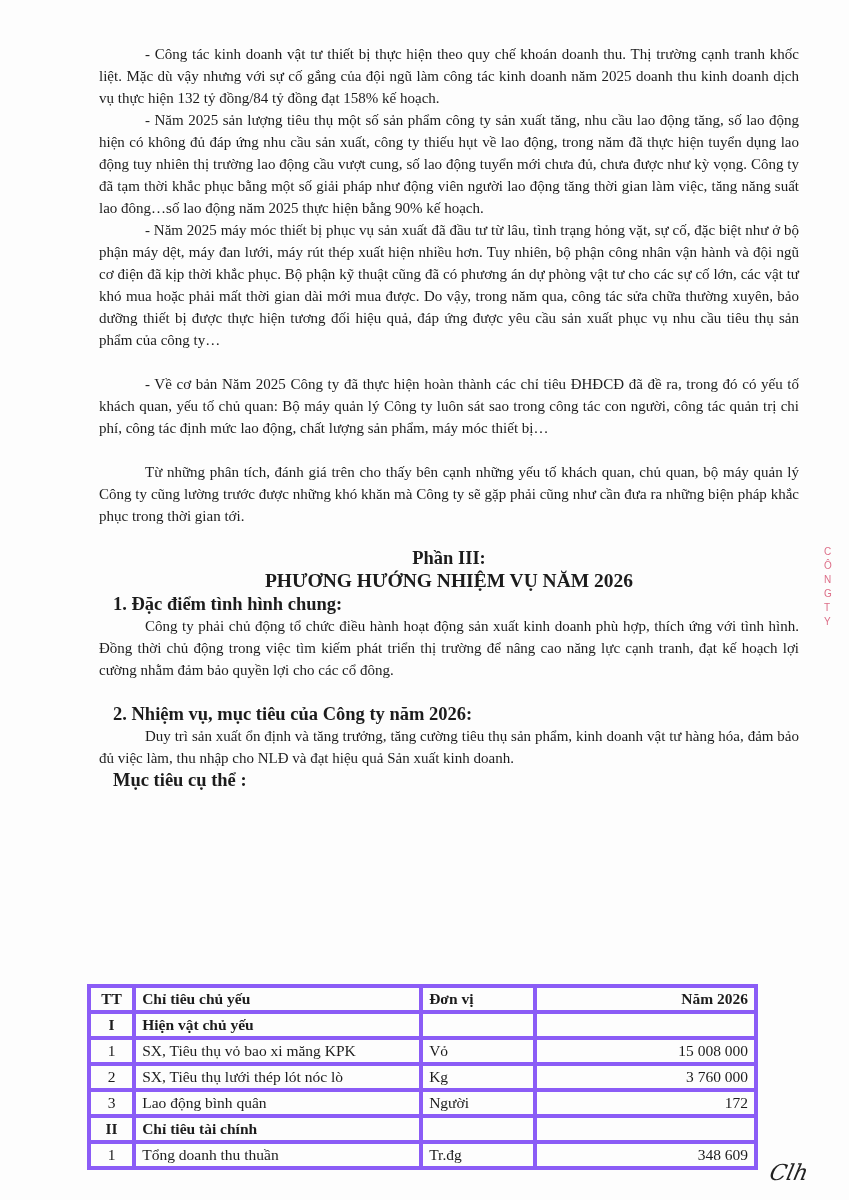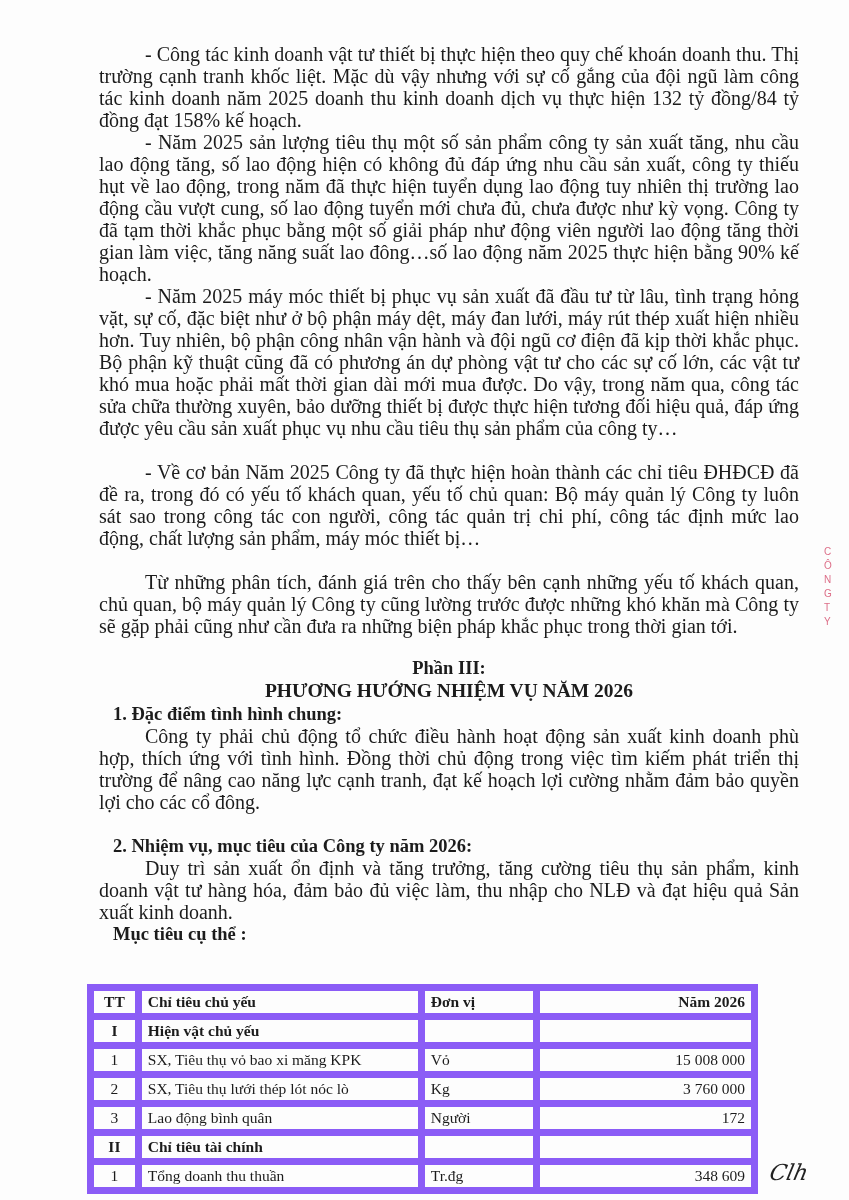--- a/index.html
+++ b/index.html
@@ -1,28 +1,28 @@
 <!DOCTYPE html>
 <html><head>
 <meta charset="utf-8">
 <style>
   html, body { margin: 0; padding: 0; }
   body {
     width: 849px; height: 1200px; background: #fdfdfd; position: relative; overflow: hidden;
     font-family: "Liberation Serif", "DejaVu Serif", serif; color: #1c1c1c;
   }
   .page { position: absolute; left: 99px; top: 0; width: 700px; }
-  p { margin: 0; font-size: 20px; line-height: 22px; text-align: justify; text-indent: 46px; }
+  p { margin: 0; font-size: 15px; line-height: 22px; text-align: justify; text-indent: 46px; }
   .gap { height: 22px; }
   .center { text-align: center; text-indent: 0; font-weight: bold; }
   .h-part { font-size: 18.5px; line-height: 22px; }
   .h-title { font-size: 19.5px; line-height: 24px; }
   .h-sec { font-weight: bold; font-size: 18.5px; line-height: 22px; text-indent: 0; margin-left: 14px; }
   table { border-collapse: collapse; position: absolute; left: 87px; top: 984px; width: 671px; font-size: 15.5px; }
-  td, th { border: 7px solid #8b5cf6; padding: 0 6px; height: 22px; font-weight: normal; }
+  td, th { border: 4px solid #8b5cf6; padding: 0 6px; height: 22px; font-weight: normal; }
   th { font-weight: bold; }
   .tt { width: 30px; text-align: center; padding: 0; }
   .c-name { width: 200px; text-align: left; }
   .c-unit { width: 70px; text-align: left; }
   .c-val { width: 150px; text-align: right; }
   .bold { font-weight: bold; }
   .sig { position: absolute; left: 770px; top: 1160px; font-family: "DejaVu Serif", serif; font-style: italic; font-size: 22px; color: #222; transform: skewX(-12deg); }
   .stamp { position: absolute; left: 824px; top: 545px; width: 10px; font-family: Liberation Sans, sans-serif; font-size: 10px; color: #d44a6a; line-height: 14px; opacity: 0.8; word-break: break-all; }
 </style>
 </head>

